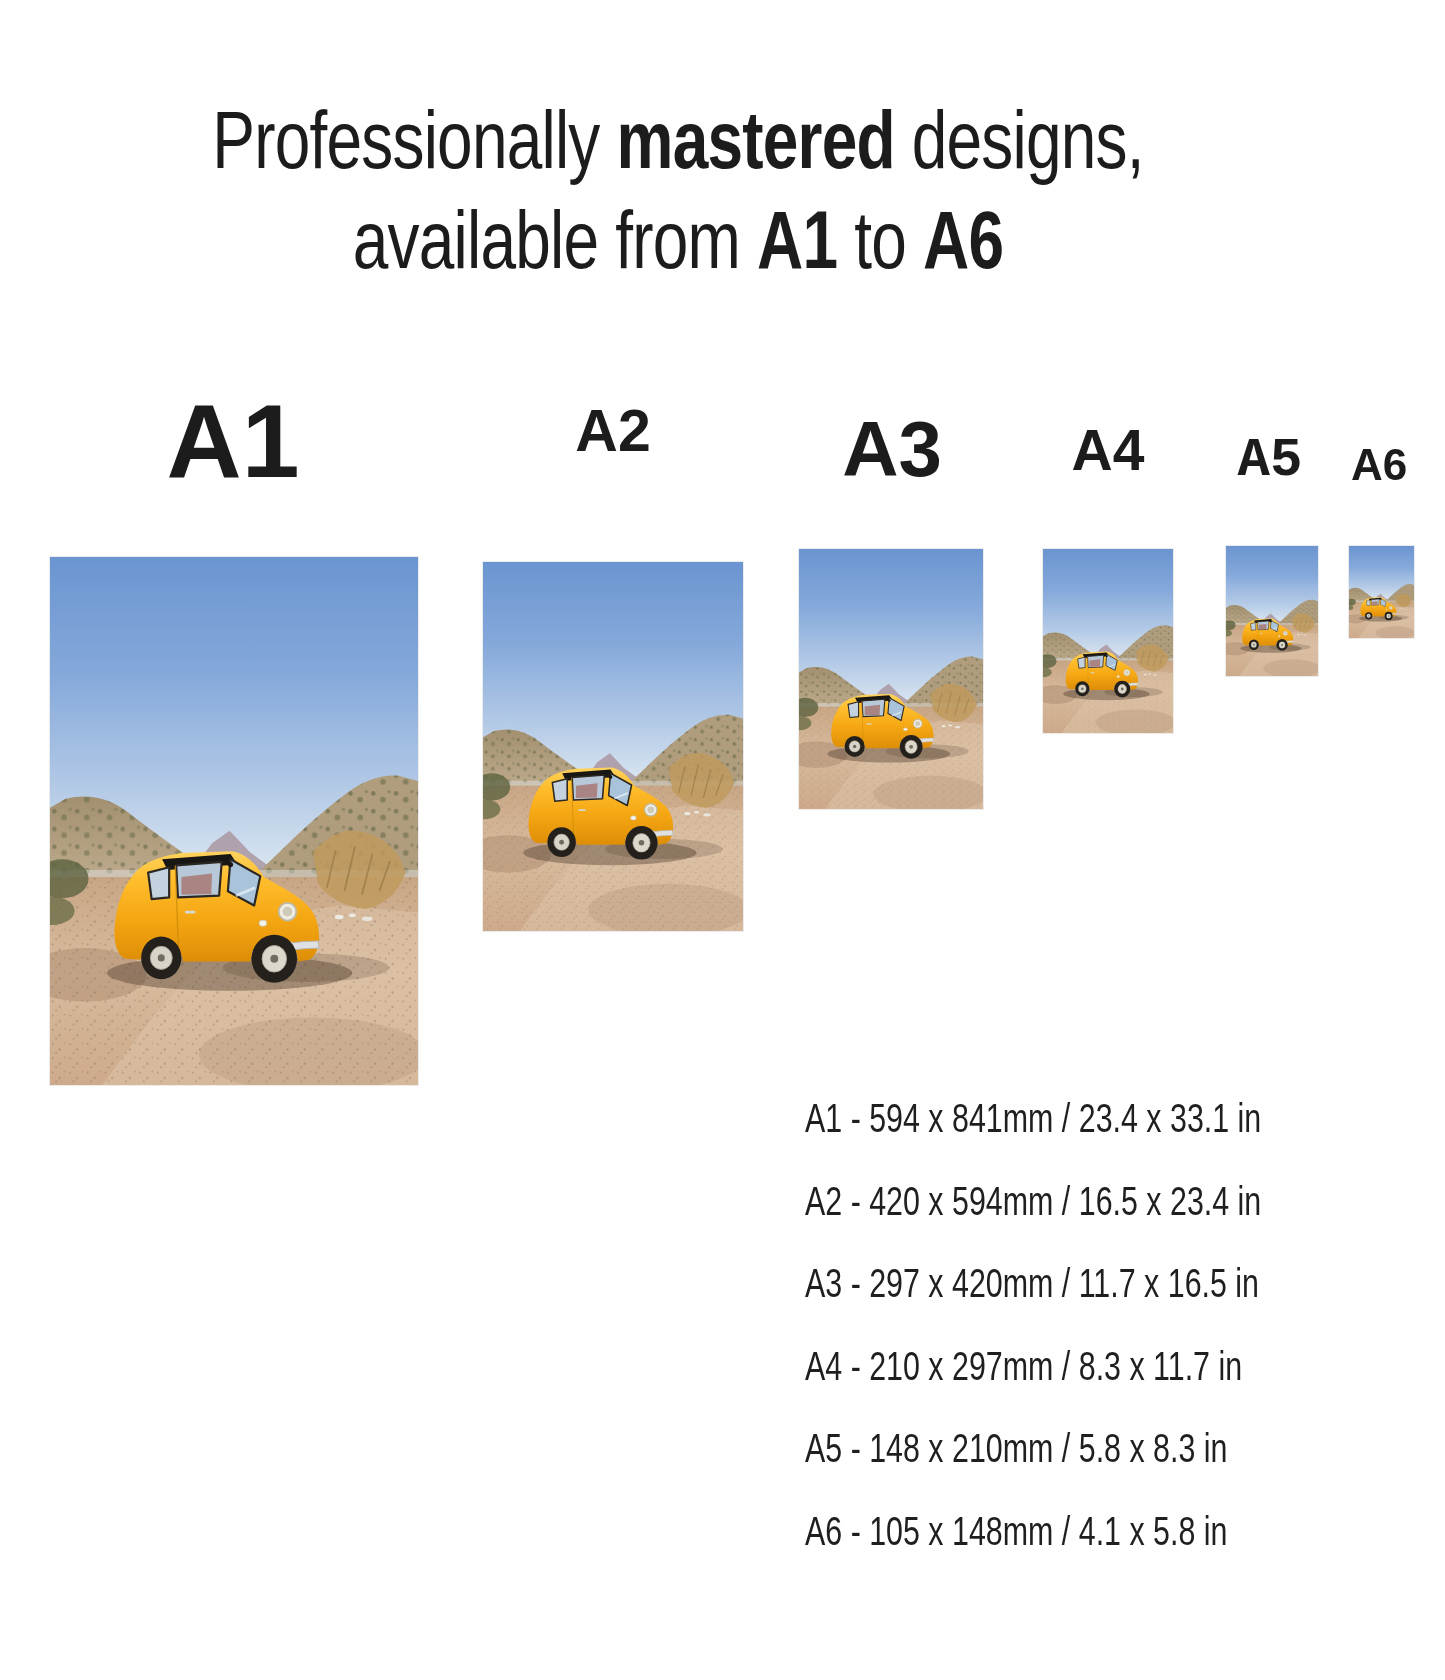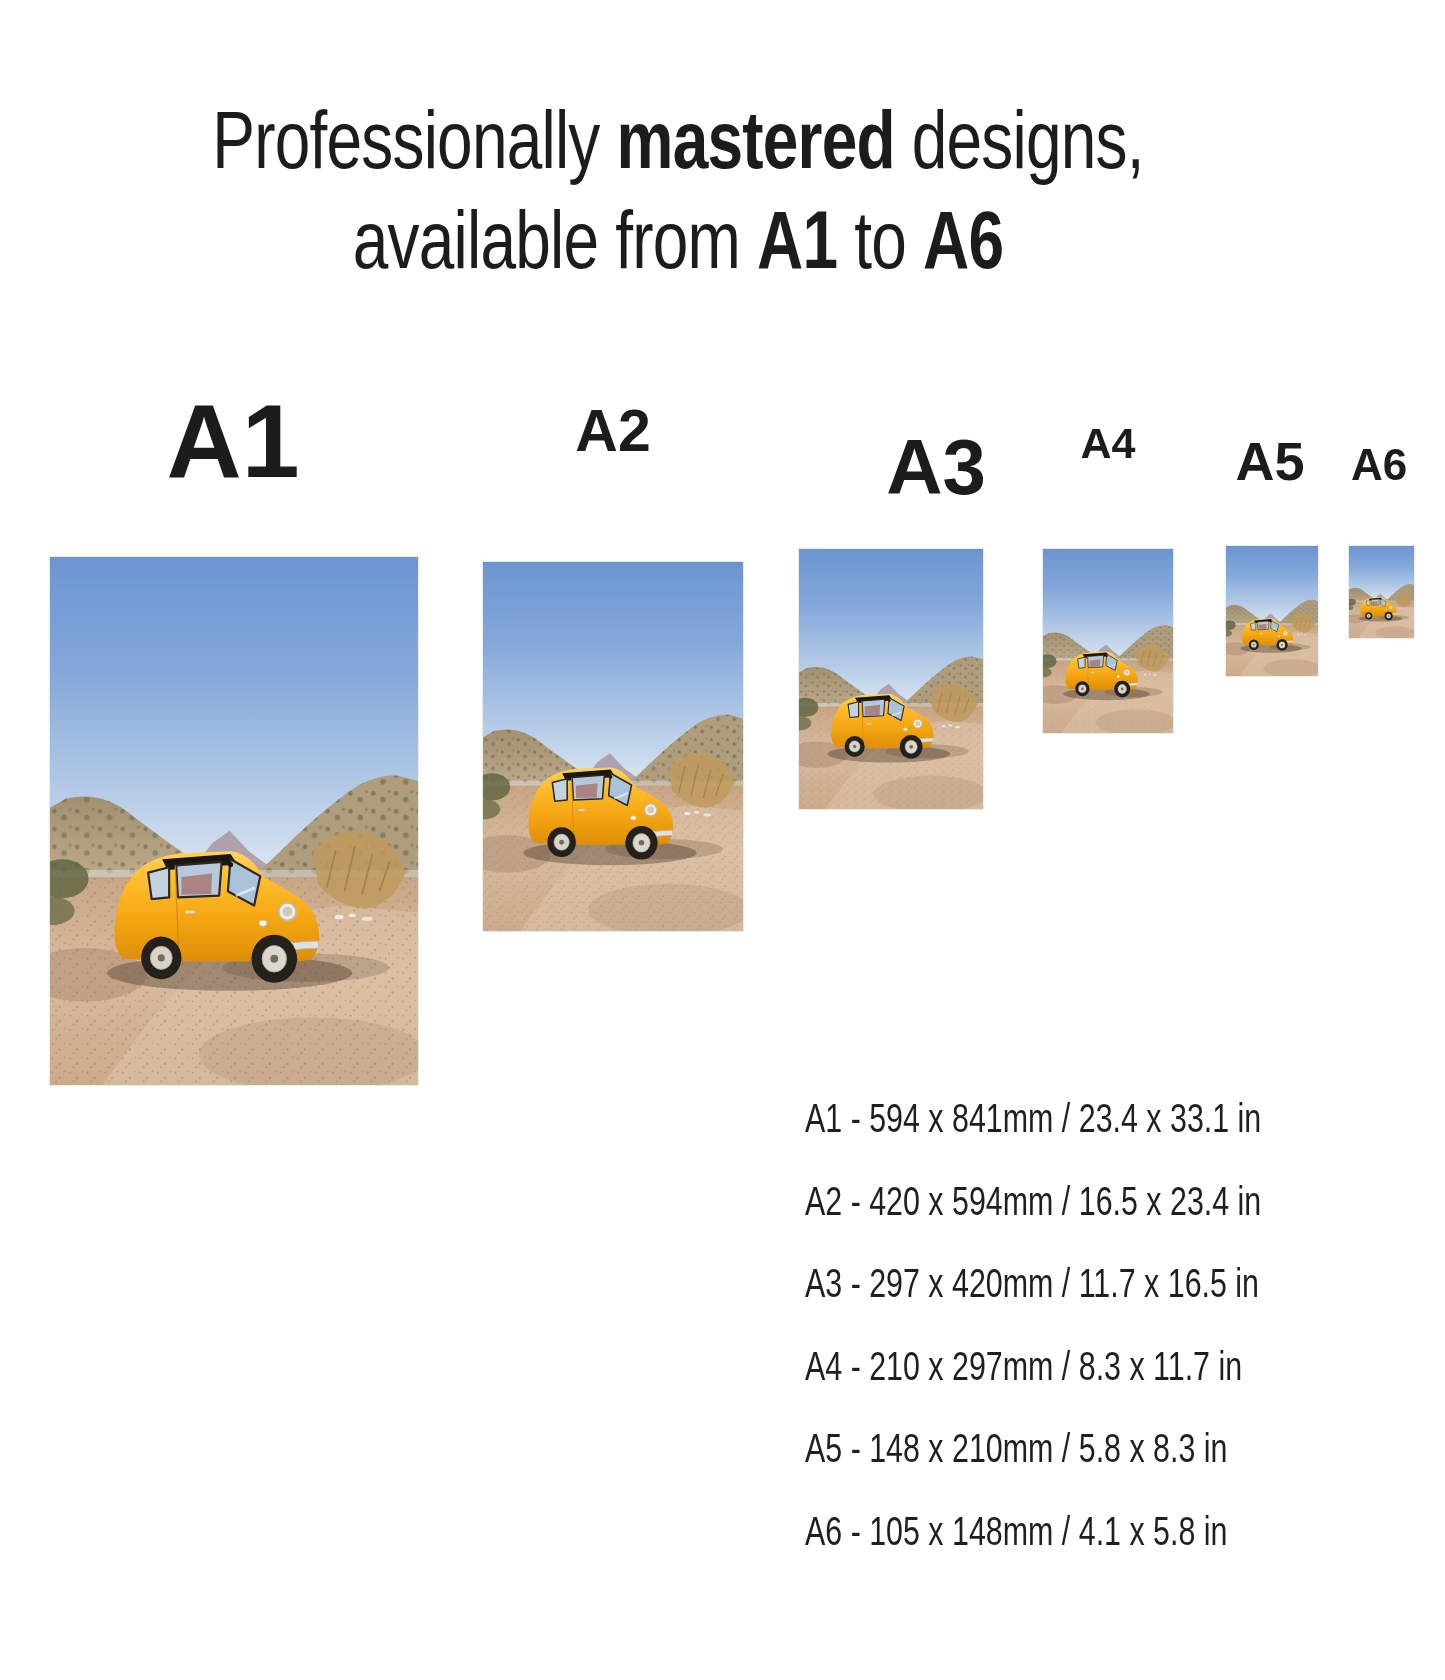--- a/index.html
+++ b/index.html
@@ -24,23 +24,23 @@
   }
   .b { font-weight:700; }
 
   
   .size-label {
     font-weight:700; line-height:1; white-space:nowrap;
     transform:translateX(-50%);
   }
   #lab-a1 { left:233px;  top:389px; font-size:104px; }
   #lab-a2 { left:613px;  top:402px; font-size:59px;  }
-  #lab-a3 { left:892px;  top:428px; font-size:78px;margin-left:44px;  }
-  #lab-a4 { left:1108px; top:422px; font-size:43px;  }
-  #lab-a5 { left:1270px; top:434px; font-size:54px;  }
+  #lab-a3 { left:892px;  top:410px; font-size:78px;  }
+  #lab-a4 { left:1108px; top:422px; font-size:57px;  }
+  #lab-a5 { left:1270px; top:434px; font-size:54px;font-family:Liberation Mono, monospace;  }
   #lab-a6 { left:1379px; top:443px; font-size:44px;  }
 
   
   .photo-frame { outline:1px solid rgba(0,0,0,0.08); background:#dfe9f2; }
   .photo-frame svg { display:block; width:100%; height:100%; }
   #img-a1 { left:50px;   top:557px; width:368px; height:528px; }
   #img-a2 { left:483px;  top:562px; width:260px; height:369px; }
   #img-a3 { left:799px;  top:549px; width:184px; height:260px; }
   #img-a4 { left:1043px; top:549px; width:130px; height:184px; }
   #img-a5 { left:1226px; top:546px; width:92px;  height:130px; }

